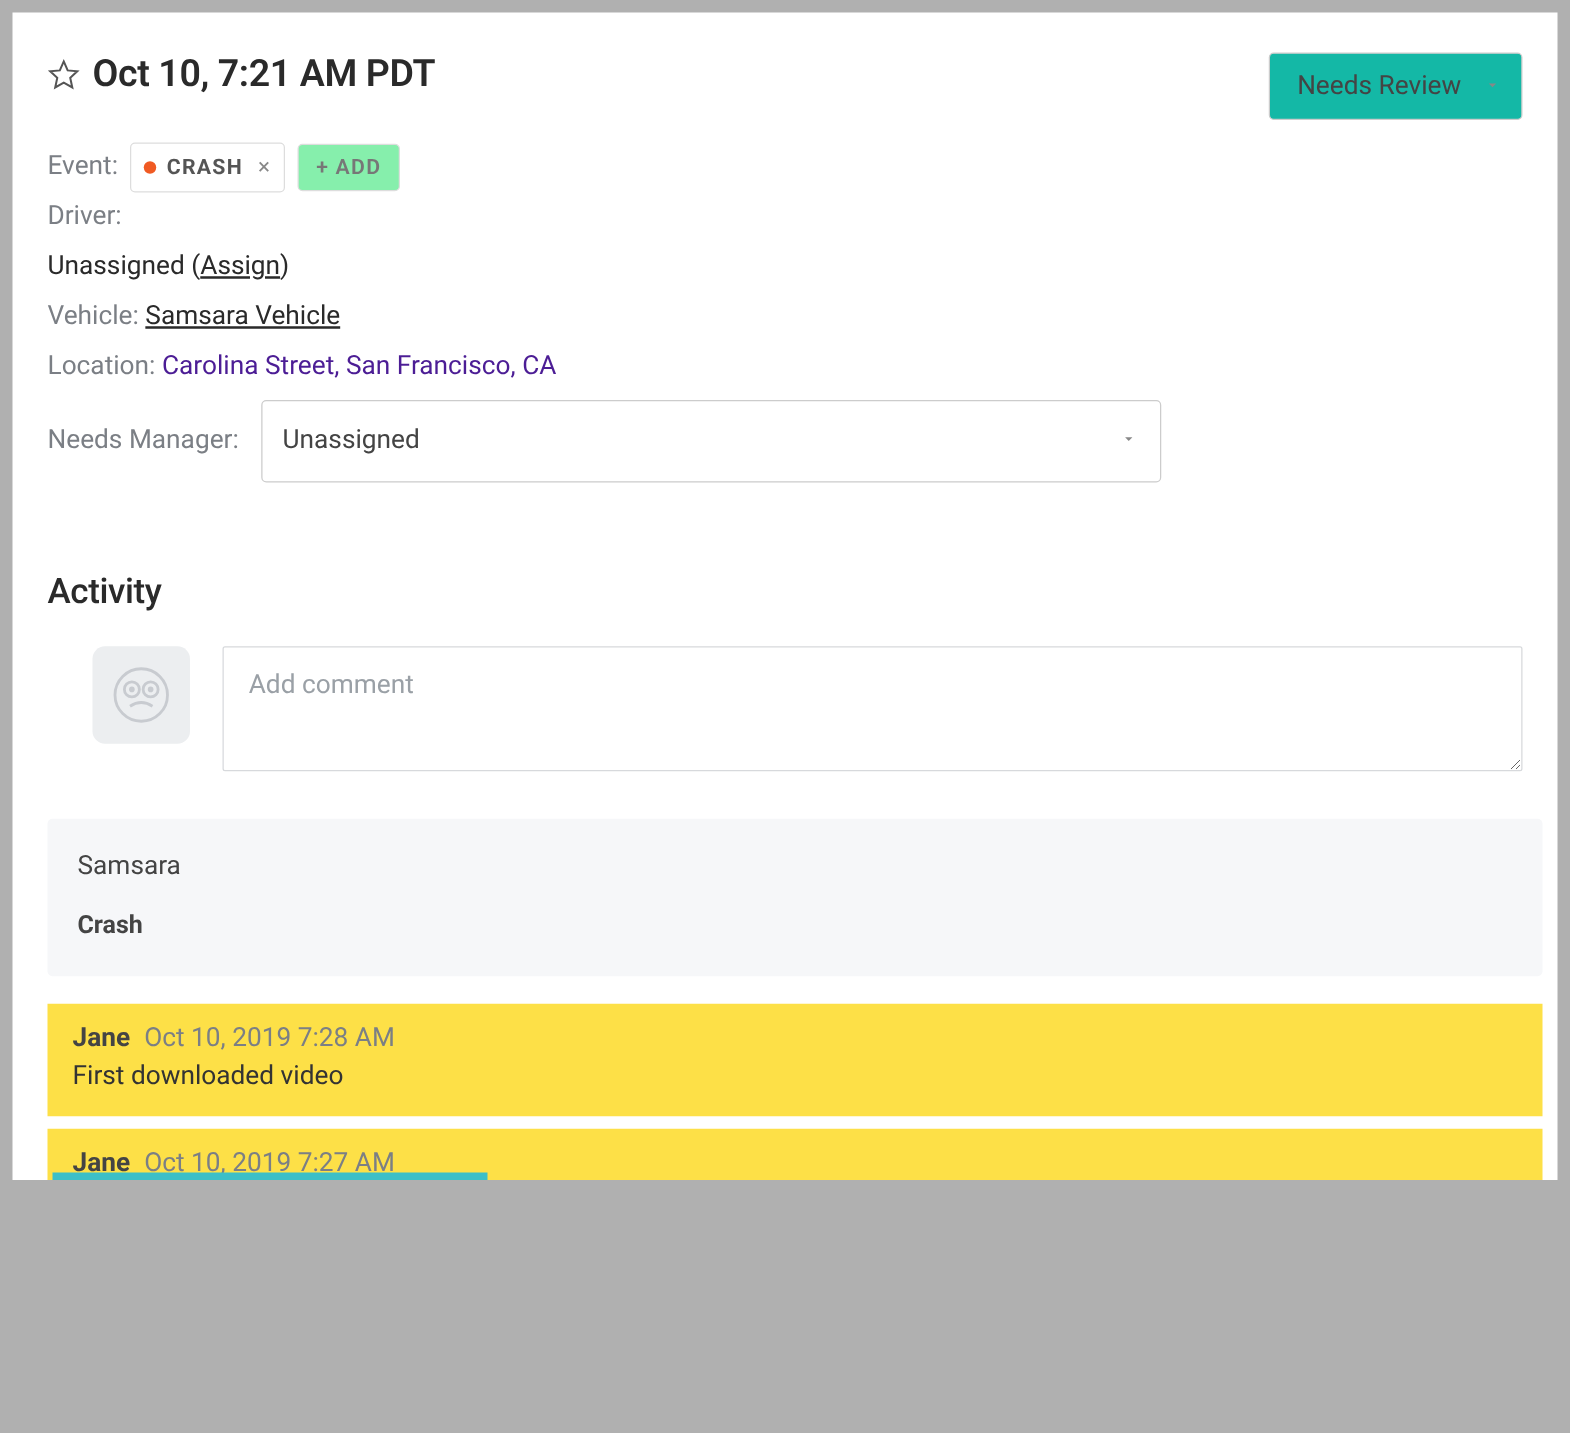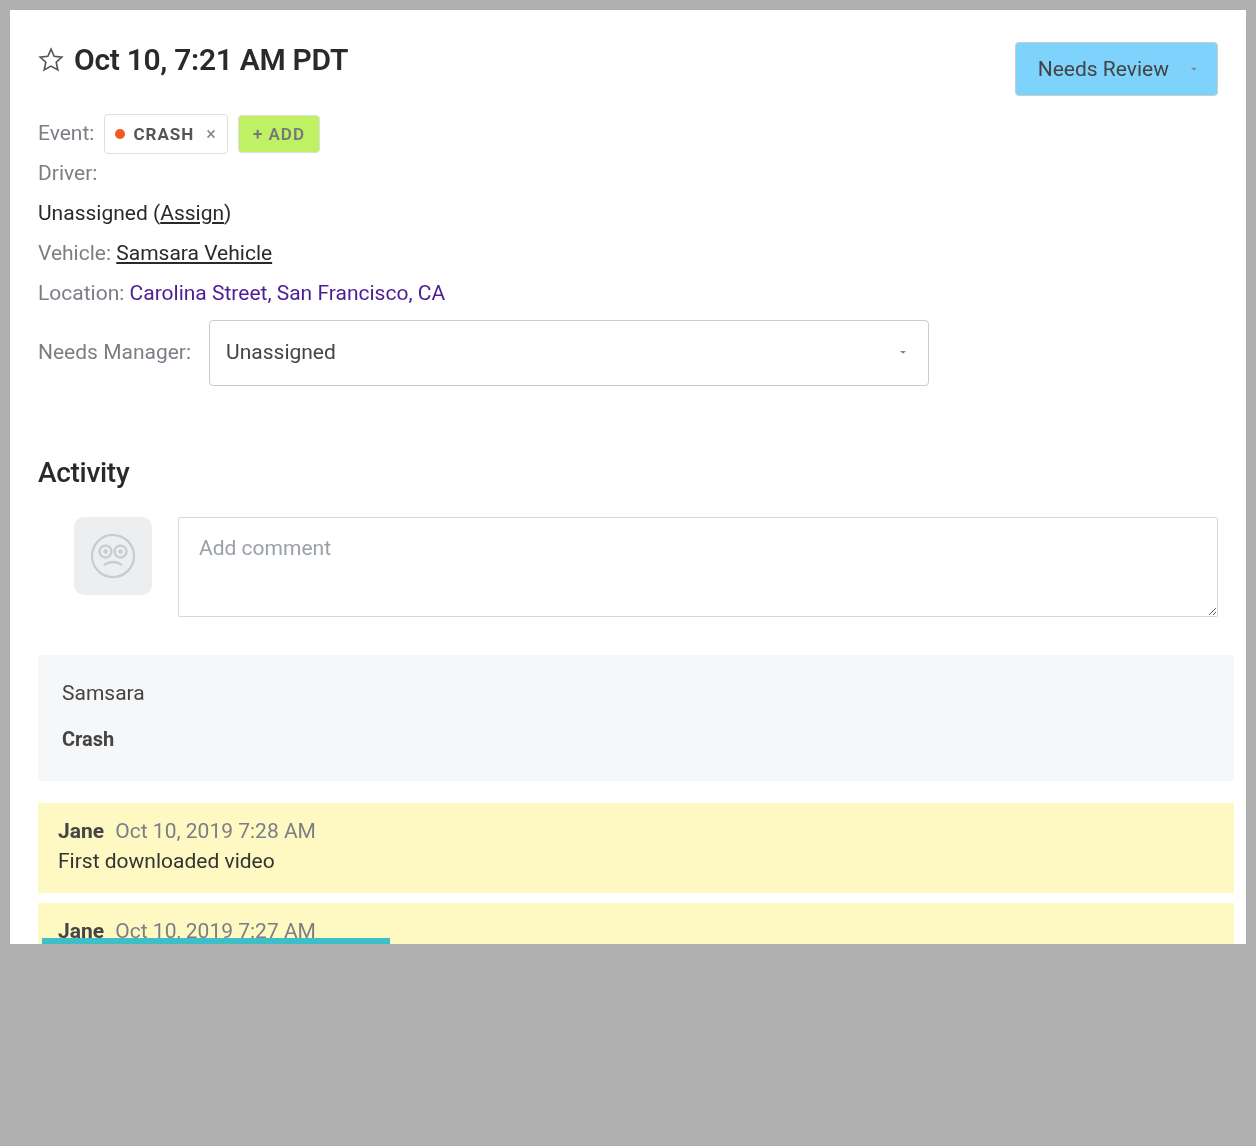--- a/index.html
+++ b/index.html
@@ -44,21 +44,21 @@
     font-weight: 600;
     color: #2a2a2a;
     letter-spacing: -0.3px;
   }
   .status-dropdown {
     border: 1px solid #ccc;
     border-radius: 4px;
     padding: 14px 48px 14px 22px;
     font-size: 21px;
     color: #444;
-    background: #7dd3fc;
+    background: #14b8a6;
     position: relative;
     cursor: pointer;
   }
   .status-dropdown .chev {
     position: absolute; right: 16px; top: 50%; transform: translateY(-50%);
   }
   .chev svg { width: 14px; height: 14px; }
   .chev svg path { fill: #888; }
 
   .meta-block { margin-top: 18px; font-size: 21px; line-height: 1.9; }
@@ -71,21 +71,21 @@
     font-size: 17px; font-weight: 700; letter-spacing: 1px;
     color: #555; background: #fff;
   }
   .tag .dot { width: 10px; height: 10px; border-radius: 50%; background: #f05a23; }
   .tag .x { font-weight: 400; color: #888; font-size: 18px; cursor: pointer; margin-left: 4px; }
   .add-btn {
     display: inline-flex; align-items: center;
     border: 1px solid #ddd; border-radius: 4px;
     padding: 2px 14px;
     font-size: 17px; font-weight: 600; letter-spacing: 1px;
-    color: #777; background: #bef264; cursor: pointer;
+    color: #777; background: #86efac; cursor: pointer;
   }
   .driver-line { color: #2a2a2a; }
   .assign-link { text-decoration: underline; color: #2a2a2a; cursor: pointer; }
   .vehicle-link { text-decoration: underline; color: #2a2a2a; cursor: pointer; }
   .location-val { color: #4c1d95; }
 
   .sm-row { display: flex; align-items: center; gap: 18px; margin-top: 6px; }
   .sm-select {
     flex: 0 0 720px;
     border: 1px solid #ccc; border-radius: 4px;
@@ -129,21 +129,21 @@
   }
   .info-author { font-size: 21px; font-weight: 400; color: #444; }
   .info-subtitle { font-size: 20px; font-weight: 700; color: #444; margin-top: 22px; }
   .info-body { font-size: 21px; color: #333; line-height: 1.75; margin-top: 10px; letter-spacing: -0.1px; }
 
   .log-area {
     margin-top: 22px;
     width: calc(100% + 16px);
   }
   .log-entry {
-    background: #fef9c3;
+    background: #fde047;
     padding: 16px 20px 20px 20px;
     margin-bottom: 10px;
   }
   .log-head { font-size: 21px; }
   .log-user { font-weight: 700; color: #444; }
   .log-time { color: #7b7f85; margin-left: 6px; }
   .log-action { font-size: 21px; color: #333; margin-top: 6px; }
 
   .highlight-box {
     position: absolute;

